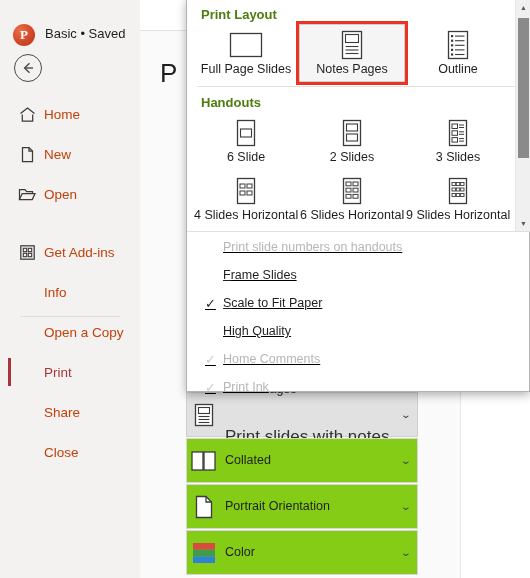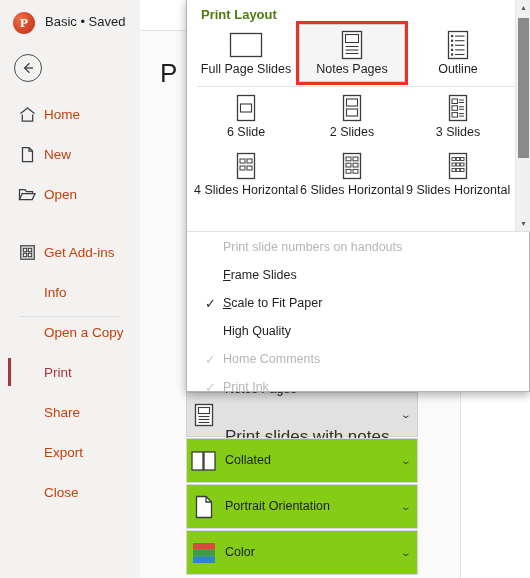--- a/index.html
+++ b/index.html
@@ -10,21 +10,21 @@
     overflow: hidden;
   }
   #root { position: relative; width: 530px; height: 578px; background: #fff; }
 
   
   .sidebar {
     position: absolute; left: 0; top: 0; width: 140px; height: 578px;
     background: #f3f2f1;
   }
   .brandrow {
-    position: absolute; left: 0; top: 0; width: 140px; height: 44px;
+    position: absolute; left: 0; top: 12px; width: 140px; height: 44px;
   }
   .pp-logo {
     position: absolute; left: 13px; top: 12px; width: 22px; height: 22px;
     border-radius: 50%;
     background: radial-gradient(circle at 33% 30%, #e8704a 0%, #d24726 55%, #b23a1c 100%);
   }
   .pp-logo::after {
     content: "P";
     position: absolute; left: 0; top: 0; width: 22px; height: 22px;
     line-height: 22px; text-align: center;
@@ -146,21 +146,21 @@
   .sb-up { top: 0; } .sb-down { bottom: 0; }
   .sb-thumb {
     position: absolute; left: 2px; top: 18px; width: 11px; height: 140px;
     background: #8a8a8a;
   }
 
   
   .optzone { position: absolute; left: 0; top: 234px; width: 344px; }
   .optrow {
     position: relative; height: 28px; display: flex; align-items: center;
-    padding-left: 18px; cursor: pointer;
+    padding-left: 18px; cursor: pointer; text-decoration: underline;
   }
   .optcheck {
     width: 18px; flex: 0 0 18px; font-size: 13px; color: #1f1f1f;
     display: flex; align-items: center;
   }
   .optlabel { font-size: 12.5px; color: #1f1f1f; white-space: nowrap; }
   .optlabel u { text-decoration: underline; }
   .optrow.disabled .optlabel { color: #b6b6b6; }
   .optrow.disabled .optcheck { color: #cbcbcb; }
 </style>
@@ -304,23 +304,20 @@
         <span class="nlabel">Info</span>
       </div>
       <div class="navitem noicon">
         <span class="nlabel">Open a Copy</span>
       </div>
       <div class="navitem noicon active">
         <span class="nlabel">Print</span>
       </div>
       <div class="navitem noicon">
         <span class="nlabel">Share</span>
-      </div>
-      <div class="navitem noicon">
-        <span class="nlabel">Export</span>
       </div>
       <div class="navitem noicon">
         <span class="nlabel">Close</span>
       </div>
 
     </div>
   </div>
 
   <div class="flyout">
 
@@ -368,20 +365,21 @@
               <line x1="9" y1="24.5" x2="18.5" y2="24.5" stroke="#3b3b3b" stroke-width="1.1"></line>
             </svg>
           </div>
           <div class="tlabel">Outline</div>
         </div>
 
       </div>
 
       <div class="sectiondiv"></div>
 
+      <div class="group-title">Handouts</div>
 
       <div class="tilerow">
 
         <div class="tile">
           <div class="tglyph">
             <svg width="24" height="30" viewBox="0 0 24 30">
               <rect x="3.5" y="2.5" width="17" height="25" fill="#fff" stroke="#3b3b3b" stroke-width="1.3"></rect>
               <rect x="6.5" y="11" width="11" height="8" fill="#fff" stroke="#3b3b3b" stroke-width="1.1"></rect>
             </svg>
           </div>

